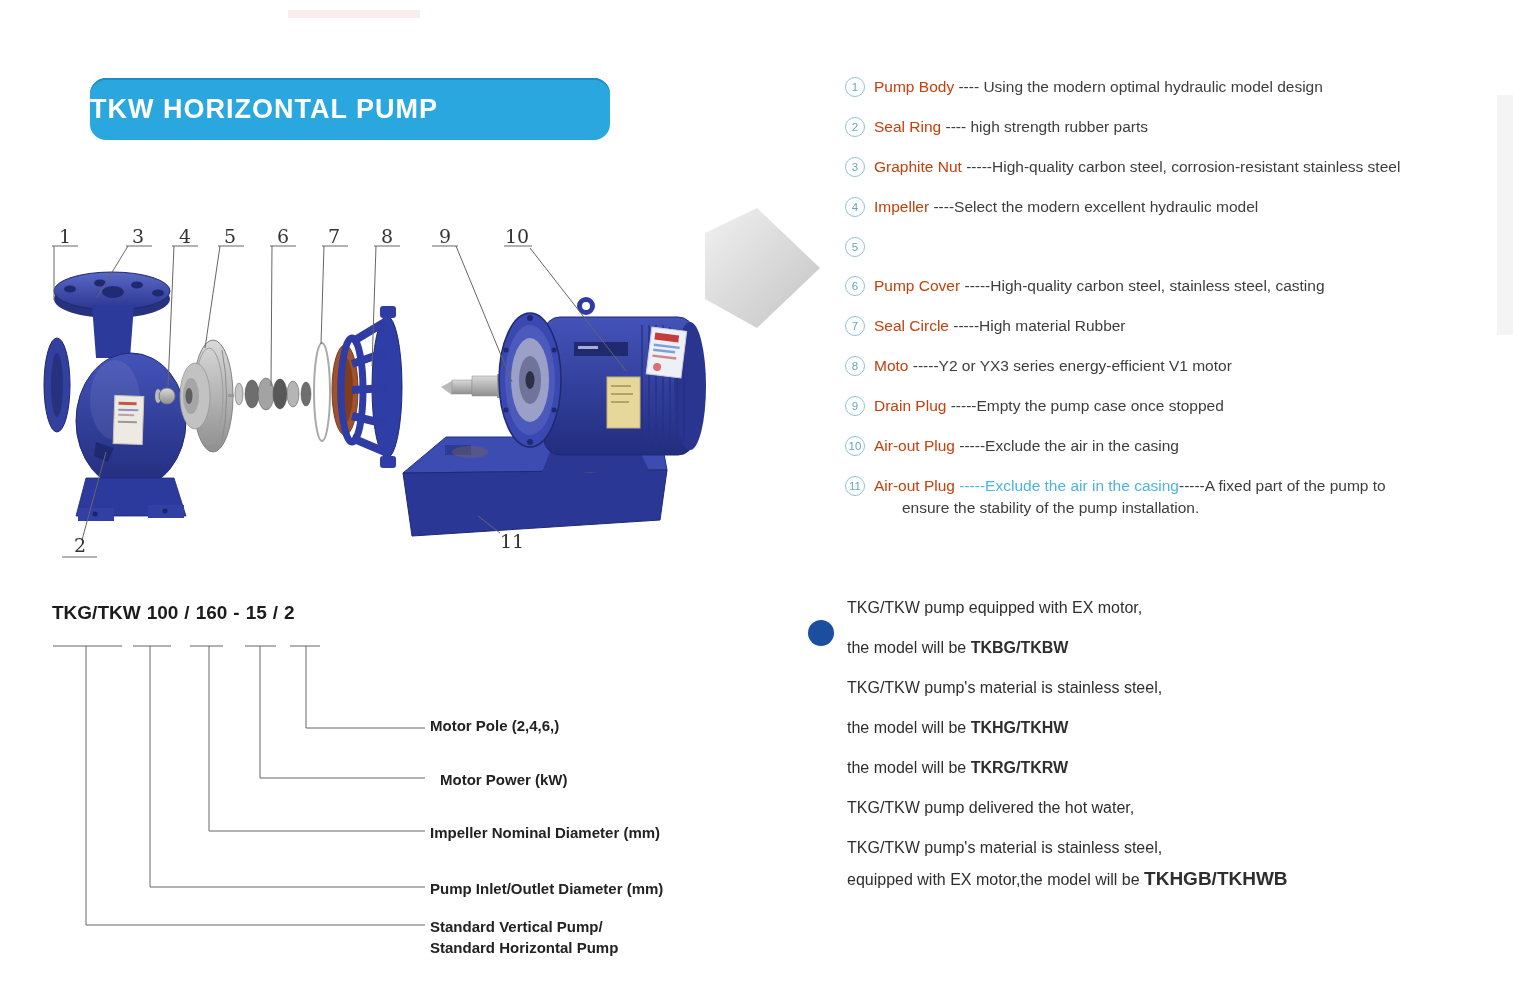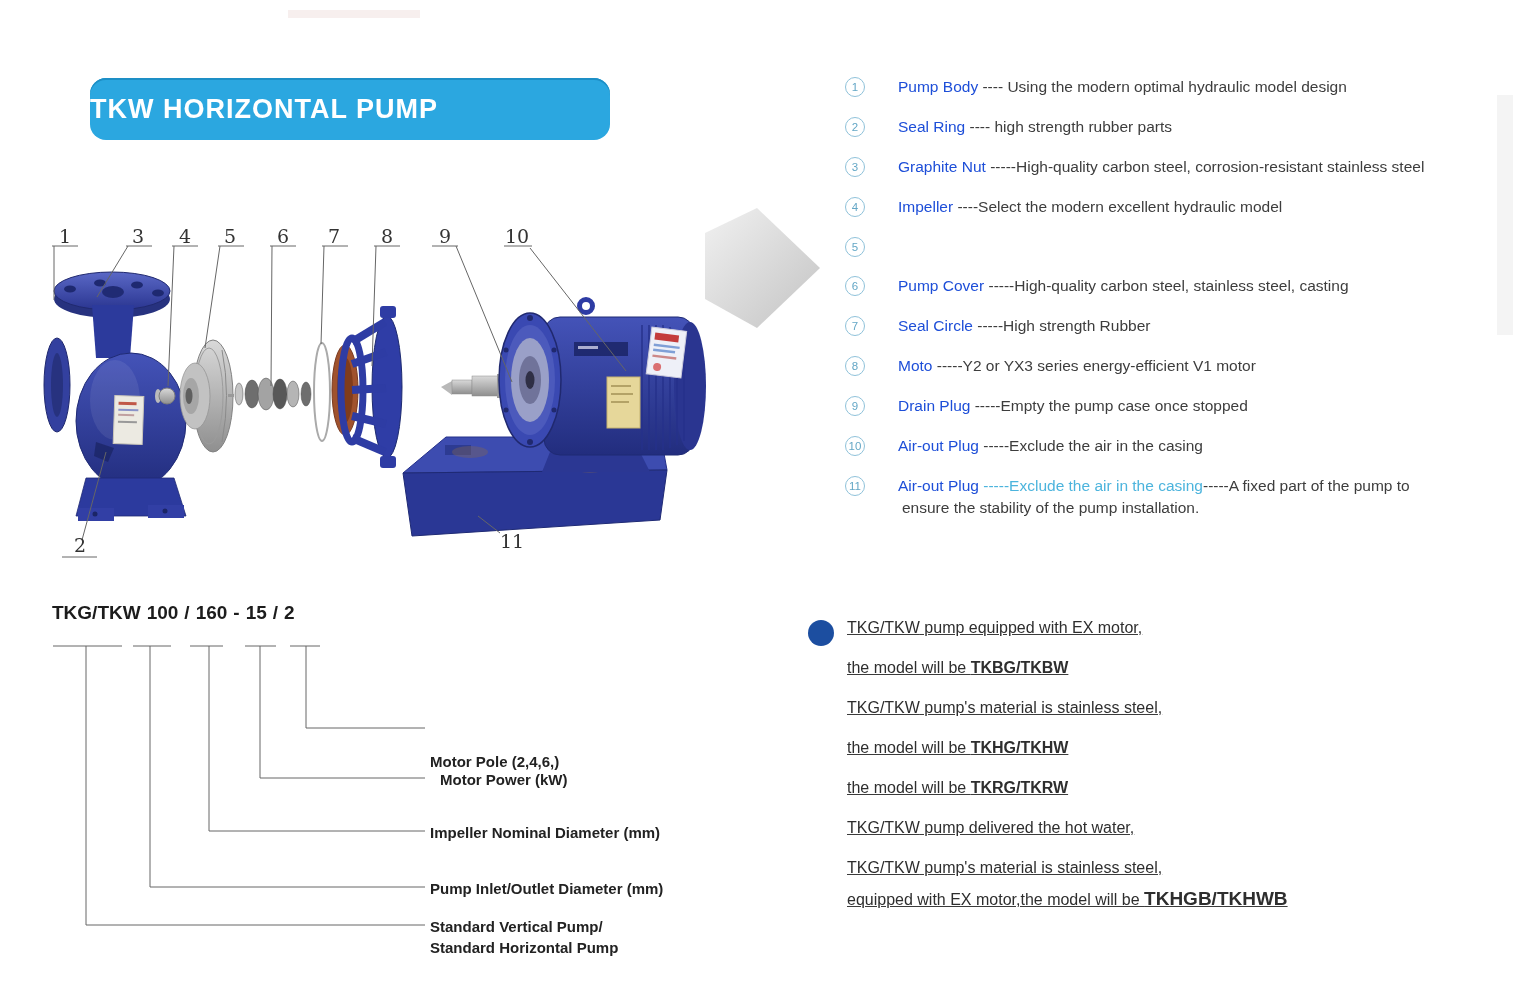--- a/index.html
+++ b/index.html
@@ -19,35 +19,35 @@
   }
   
   .parts-list{left:845px;top:76px;width:665px;}
   .pl-item{display:flex;align-items:flex-start;margin-bottom:18px;line-height:22px;font-size:15.5px;}
   .pl-num{
     flex:none;width:18px;height:18px;border:1.5px solid #8fc2da;border-radius:50%;
     color:#64a7c6;font-size:11.5px;display:flex;align-items:center;justify-content:center;
     margin-right:9px;margin-top:1px;background:#fff;
   }
   .pl-text{display:block;}
-  .pl-name{color:#1d4ed8;margin-left:24px;}
+  .pl-name{color:#c2410c;}
   .pl-desc{color:#3d3d3d;}
   .pl-desc-blue{color:#4cb4dd;}
   .pl-line2{color:#3d3d3d;margin-left:28px;}
   
   .model-code{left:52px;top:602px;display:flex;gap:6px;font-size:19px;font-weight:700;color:#1c1c1c;}
   
   .bd-label{font-size:15px;font-weight:700;color:#222222;line-height:21px;}
-  .bd1{left:430px;top:751px;text-align:right;}
+  .bd1{left:430px;top:715px;text-align:right;}
   .bd2{left:430px;top:769px;margin-left:10px;}
   .bd3{left:430px;top:822px;}
   .bd4{left:430px;top:878px;}
   .bd5{left:430px;top:916px;}
   
-  .variants{left:847px;top:616px;width:580px;text-decoration:underline;}
+  .variants{left:847px;top:596px;width:580px;}
   .vline{font-size:16px;line-height:23px;margin-bottom:17px;color:#2e2e2e;}
   .vline .vcode{font-weight:700;margin-top:40px;}
   .vline.vtight{margin-bottom:8px;}
   .vline .vbig{font-weight:700;font-size:19px;}
   .bullet{
     left:808px;top:620px;width:26px;height:26px;border-radius:50%;background:#1c4ea0;
   }
   
   .art{left:0;top:0;width:1513px;height:1000px;}
   svg text.dn{font-family:"DejaVu Serif",serif;font-size:19px;fill:#333333;}
@@ -263,21 +263,21 @@
   </div>
   <div class="pl-item">
     <span class="pl-num">5</span>
   </div>
   <div class="pl-item">
     <span class="pl-num">6</span>
     <span class="pl-text"><span class="pl-name">Pump Cover</span> <span class="pl-desc">-----High-quality carbon steel, stainless steel, casting</span></span>
   </div>
   <div class="pl-item">
     <span class="pl-num">7</span>
-    <span class="pl-text"><span class="pl-name">Seal Circle</span> <span class="pl-desc">-----High strength Rubber</span></span>
+    <span class="pl-text"><span class="pl-name">Seal Circle</span> <span class="pl-desc">-----High material Rubber</span></span>
   </div>
   <div class="pl-item">
     <span class="pl-num">8</span>
     <span class="pl-text"><span class="pl-name">Moto</span> <span class="pl-desc">-----Y2 or YX3 series energy-efficient V1 motor</span></span>
   </div>
   <div class="pl-item">
     <span class="pl-num">9</span>
     <span class="pl-text"><span class="pl-name">Drain Plug</span> <span class="pl-desc">-----Empty the pump case once stopped</span></span>
   </div>
   <div class="pl-item">

